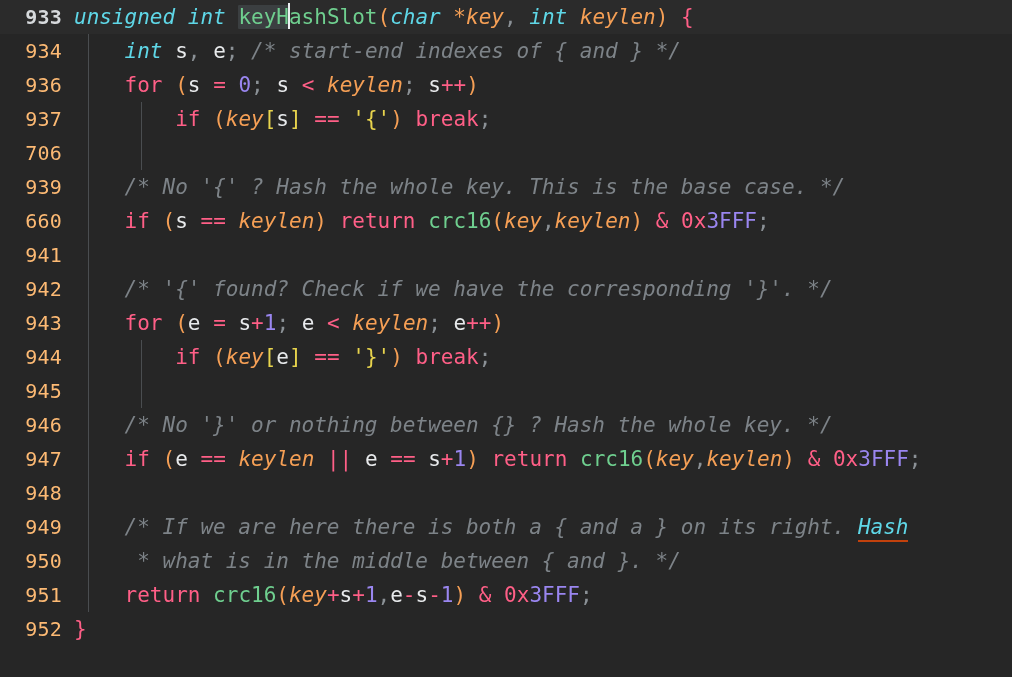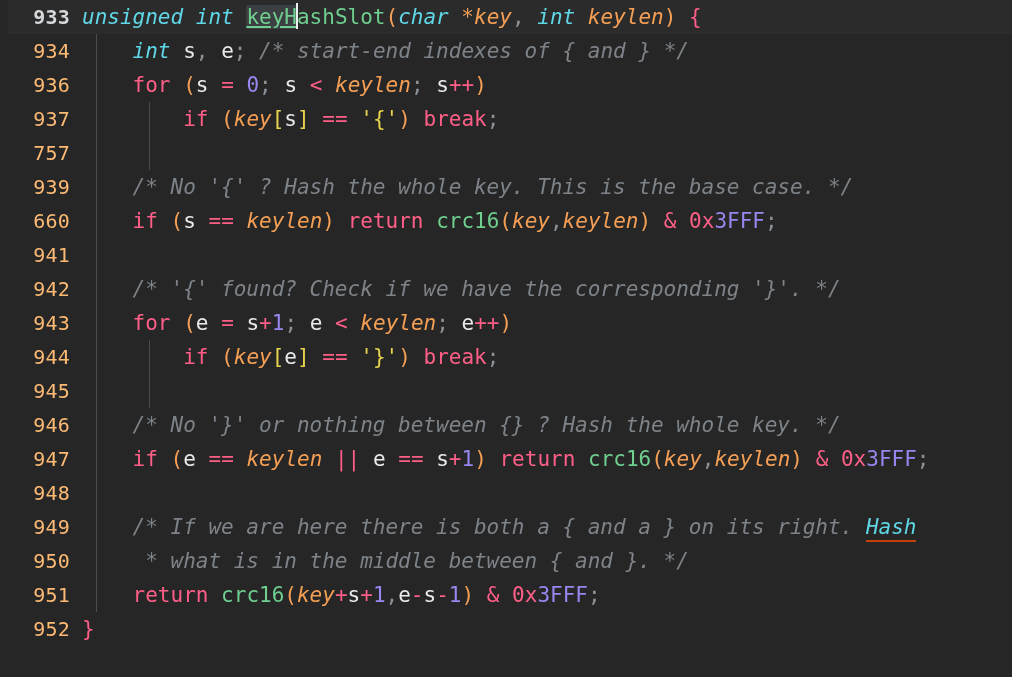--- a/index.html
+++ b/index.html
@@ -23,21 +23,20 @@
     overflow: hidden;
   }
 
   .row {
     position: relative;
     height: 34px;
     line-height: 34px;
     white-space: pre;
     font-size: 21px;
     font-family: "DejaVu Sans Mono", monospace;
-    margin-left: 8px;
   }
   .row.active {
     background: #2b2b2b;
   }
 
   
   .gutter {
     position: absolute;
     left: 0;
     top: 0;
@@ -87,21 +86,20 @@
   .str      { color: #e8d44d; }                          
   .num      { color: #9a86f0; }                          
   .var      { color: #e8eaec; }                          
   .op       { color: #8b9196; }                          
   .cmt      { color: #7d8388; font-style: italic; }      
 
   
   .wordhl {
     background: #3b3f41;
     border-radius: 1px;
-    text-decoration: underline;
   }
 
   
   .caret {
     display: inline-block;
     width: 2px;
     height: 26px;
     background: #eceff1;
     vertical-align: -5px;
     margin: 0 -1px;
@@ -139,21 +137,21 @@
   </div>
 
   <div class="row">
     <span class="gutter">937</span>
     <span class="iguide g1"></span>
     <span class="iguide g2"></span>
     <span class="code"><span>        </span><span class="kw">if</span><span> </span><span class="punc">(</span><span class="param">key</span><span class="brk">[</span><span class="var">s</span><span class="brk">]</span><span> </span><span class="kw">==</span><span> </span><span class="str">'{'</span><span class="punc">)</span><span> </span><span class="kw">break</span><span class="op">;</span></span>
   </div>
 
   <div class="row">
-    <span class="gutter">757</span>
+    <span class="gutter">706</span>
     <span class="iguide g1"></span>
     <span class="iguide g2"></span>
     <span class="code"></span>
   </div>
 
   <div class="row">
     <span class="gutter">939</span>
     <span class="iguide g1"></span>
     <span class="code"><span>    </span><span class="cmt">/* No '{' ? Hash the whole key. This is the base case. */</span></span>
   </div>

